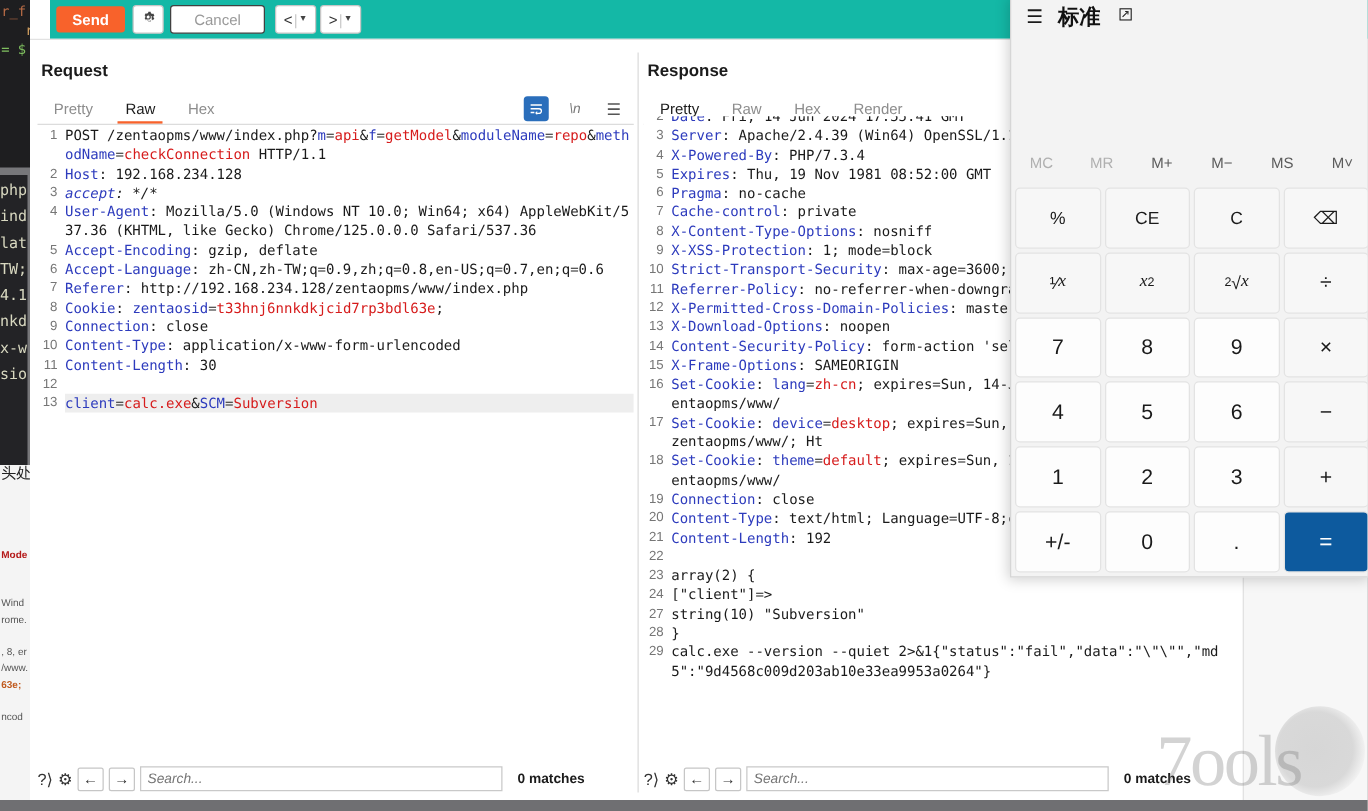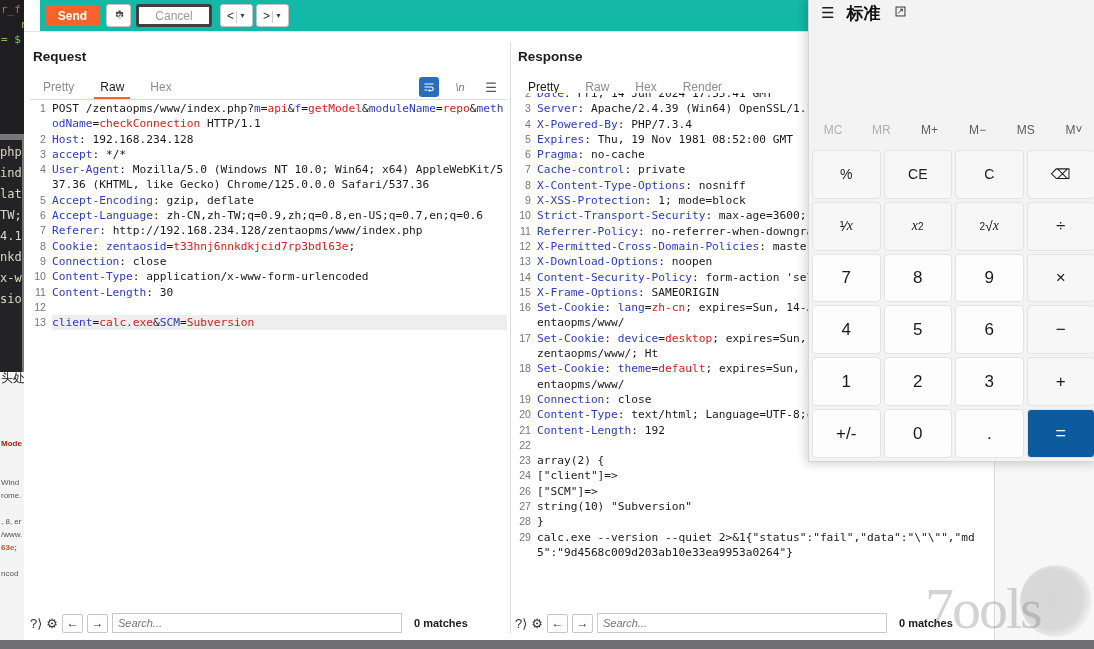--- a/index.html
+++ b/index.html
@@ -65,21 +65,21 @@
     border: none; border-radius: 3px; cursor: pointer;
     display: flex; align-items: center; justify-content: center;
   }
   .btn-gear {
     position: absolute; left: 66px; top: 4px; width: 25px; height: 23px;
     border: 1px solid #c6c6c6; border-radius: 3px; background: #fff;
     display: flex; align-items: center; justify-content: center; cursor: pointer;
   }
   .btn-cancel {
     position: absolute; left: 96px; top: 4px; width: 76px; height: 23px;
-    border: 3px solid #404040; border-radius: 3px; background: #fff;
+    border: 1px solid #404040; border-radius: 3px; background: #fff;
     color: #9a9a9a; font-size: 12px; cursor: default;
     display: flex; align-items: center; justify-content: center; text-align: right;
   }
   .btn-nav {
     position: absolute; top: 4px; height: 23px; width: 33px;
     border: 1px solid #c6c6c6; border-radius: 3px; background: #fff;
     font-size: 12px; color: #333; cursor: pointer;
     display: flex; align-items: center; justify-content: center; gap: 1px;
   }
   .btn-nav .sep { color: #c9c9c9; }
@@ -341,21 +341,21 @@
           <div class="cl">
             <div class="gut">1</div>
             <div class="txt" style="flex: 1 1 0%;"><span>POST /zentaopms/www/index.php?</span><span class="b">m</span><span>=</span><span class="r">api</span><span>&amp;</span><span class="b">f</span><span>=</span><span class="r">getModel</span><span>&amp;</span><span class="b">moduleName</span><span>=</span><span class="r">repo</span><span>&amp;</span><span class="b">methodName</span><span>=</span><span class="r">checkConnection</span><span> HTTP/1.1</span></div>
           </div>
           <div class="cl">
             <div class="gut">2</div>
             <div class="txt" style="flex: 1 1 0%;"><span class="k">Host</span><span>: 192.168.234.128</span></div>
           </div>
           <div class="cl">
             <div class="gut">3</div>
-            <div class="txt" style="flex: 1 1 0%;"><span class="k">accept</span><span>: */*</span></div>
+            <div class="txt" style="flex: 1 1 0%; font-style: italic;"><span class="k">accept</span><span>: */*</span></div>
           </div>
           <div class="cl">
             <div class="gut">4</div>
             <div class="txt" style="flex: 1 1 0%;"><span class="k">User-Agent</span><span>: Mozilla/5.0 (Windows NT 10.0; Win64; x64) AppleWebKit/537.36 (KHTML, like Gecko) Chrome/125.0.0.0 Safari/537.36</span></div>
           </div>
           <div class="cl">
             <div class="gut">5</div>
             <div class="txt" style="flex: 1 1 0%;"><span class="k">Accept-Encoding</span><span>: gzip, deflate</span></div>
           </div>
           <div class="cl">
@@ -497,24 +497,20 @@
             <div class="gut">22</div>
             <div class="txt" style="flex: 1 1 0%;"><span></span></div>
           </div>
           <div class="cl">
             <div class="gut">23</div>
             <div class="txt" style="flex: 1 1 0%;"><span>array(2) {</span></div>
           </div>
           <div class="cl">
             <div class="gut">24</div>
             <div class="txt" style="flex: 1 1 0%;"><span>["client"]=&gt;</span></div>
-          </div>
-          <div class="cl">
-            <div class="gut">26</div>
-            <div class="txt" style="flex: 1 1 0%;"><span>["SCM"]=&gt;</span></div>
           </div>
           <div class="cl">
             <div class="gut">27</div>
             <div class="txt" style="flex: 1 1 0%;"><span>string(10) "Subversion"</span></div>
           </div>
           <div class="cl">
             <div class="gut">28</div>
             <div class="txt" style="flex: 1 1 0%;"><span>}</span></div>
           </div>
           <div class="cl">

